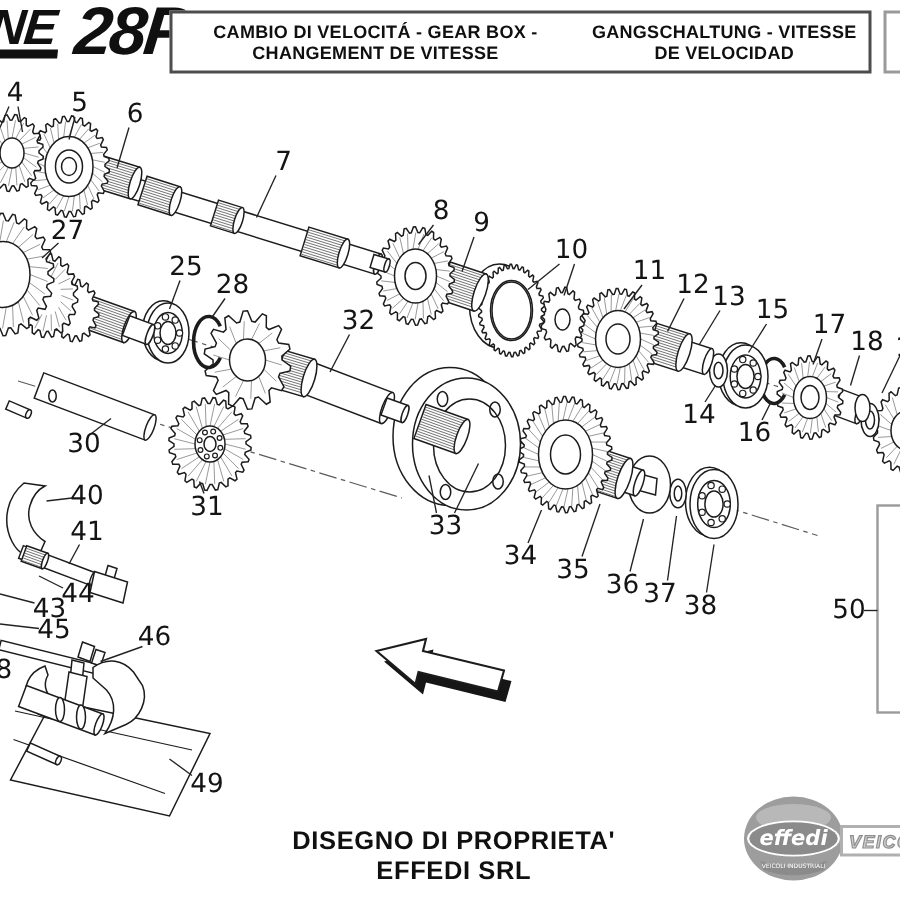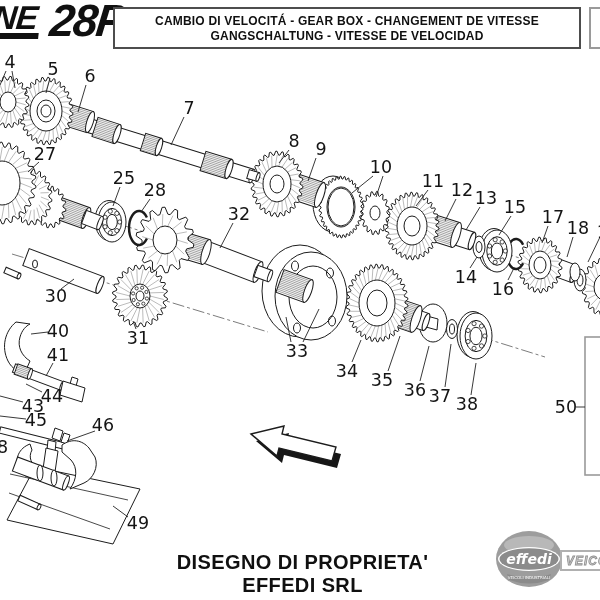--- a/index.html
+++ b/index.html
@@ -5,26 +5,26 @@
   html,body{margin:0;padding:0;background:#fff;}
   .page{position:relative;width:600px;height:600px;background:#fff;overflow:hidden;
         font-family:"Liberation Sans",sans-serif;}
   .logo{position:absolute;left:0;top:2px;display:flex;align-items:flex-end;color:#101010;}
   .logo-ne{display:inline-block;font:italic 700 33px/0.95 "Liberation Sans",sans-serif;
            letter-spacing:-1px;transform:skewX(-6deg);border-bottom:6px solid #101010;
            margin-left:-7px;padding-right:3px;}
   .logo-28p{font:italic 700 45px/0.80 "Liberation Sans",sans-serif;letter-spacing:-2px;
             transform:skewX(-6deg);margin-left:10px;}
   .titlebox{position:absolute;left:113px;top:7px;width:464px;height:38px;border:2px solid #4d4d4d;
-            display:flex;flex-direction:column;justify-content:center;align-items:center;gap:1px;
+            display:flex;flex-direction:row;justify-content:center;align-items:center;gap:1px;
             font-weight:bold;font-size:12px;letter-spacing:.2px;color:#101010;text-align:center;background:#fff;}
   .corner-box{position:absolute;left:589px;top:7px;width:26px;height:38px;border:2px solid #9a9a9a;background:#fff;}
   #diagram{position:absolute;left:0;top:0;}
   .footer-text{position:absolute;left:165px;top:551px;width:275px;text-align:center;
-               font-weight:bold;font-size:20px;color:#101010;letter-spacing:.4px;}
+               font-weight:bold;font-size:17px;color:#101010;letter-spacing:.4px;}
   .effedi{position:absolute;left:494px;top:529px;}
   .veico-box{position:absolute;left:560px;top:550px;width:55px;height:17px;border:2px solid #b0b0b0;
              display:flex;align-items:center;padding-left:4px;background:#fff;
              font:italic 700 12px "Liberation Sans",sans-serif;color:#cfcfcf;
              -webkit-text-stroke:0.8px #8f8f8f;letter-spacing:1px;}
 </style>
 </head>
 <body>
 
 <div class="page">

